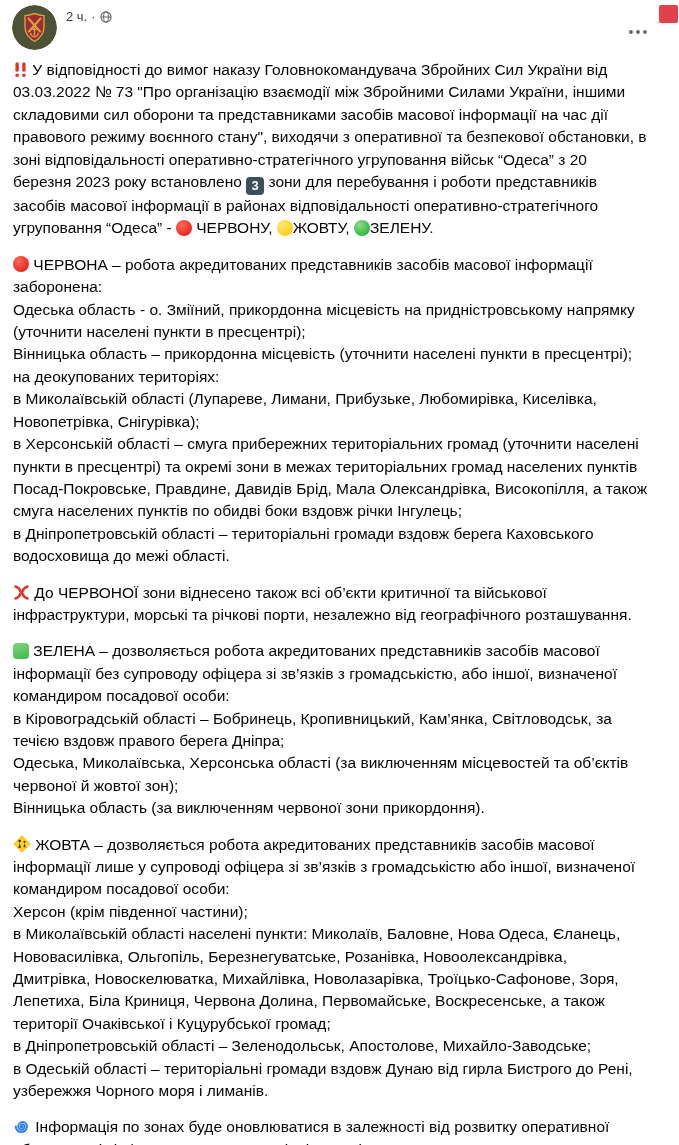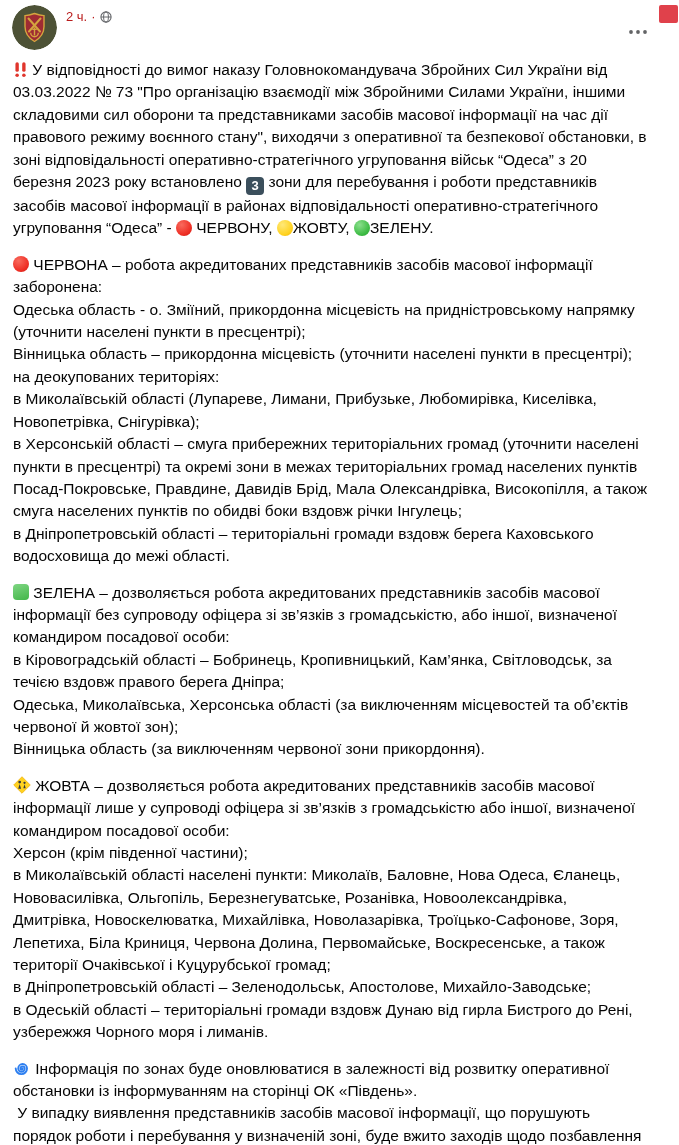--- a/index.html
+++ b/index.html
@@ -10,21 +10,21 @@
     -webkit-font-smoothing:antialiased;
   }
   .post{width:679px;position:relative;background:#fff;}
 
   
   .header{display:flex;align-items:flex-start;padding:5px 12px 2px 12px;position:relative;}
   .avatar{width:45px;height:45px;border-radius:50%;flex:0 0 45px;cursor:pointer;overflow:hidden;}
   .header-text{margin-left:9px;padding-top:1px;min-width:0;}
   .title-row{display:flex;align-items:center;gap:4px;}
   .page-name{font-size:15px;font-weight:700;color:#050505;line-height:19px;cursor:pointer;}
-  .meta{display:flex;align-items:center;gap:4px;margin-top:3px;font-size:13px;color:#b91c1c;line-height:16px;}
+  .meta{display:flex;align-items:center;gap:4px;margin-top:3px;font-size:13px;color:#404040;line-height:16px;}
   .menu-dots{position:absolute;right:29px;top:19px;cursor:pointer;padding:2px;}
   .red-corner{position:absolute;right:1px;top:5px;width:19px;height:18px;background:#e0414b;border-radius:2px;}
 
   
   .post-body{padding:7px 13px 12px 13px;font-size:15.5px;line-height:22.4px;color:#050505;}
   .post-body p{margin:0 18px 14px 0;white-space:pre-wrap;}
   .post-body p:last-child{margin-bottom:2px;}
 
   
   .emj{display:inline-block;}
@@ -88,20 +88,28 @@
               <circle cx="11.6" cy="14.6" r="1.9"></circle>
             </g>
           </svg></span> У відповідності до вимог наказу Головнокомандувача Збройних Сил України від 03.03.2022 № 73 "Про організацію взаємодії між Збройними Силами України, іншими складовими сил оборони та представниками засобів масової інформації на час дії правового режиму воєнного стану", виходячи з оперативної та безпекової обстановки, в зоні відповідальності оперативно-стратегічного угруповання військ “Одеса” з 20 березня 2023 року встановлено <span class="emj emj-keycap-3">3</span> зони для перебування і роботи представників засобів масової інформації в районах відповідальності оперативно-стратегічного угруповання “Одеса” - <span class="emj emj-red-circle"></span> ЧЕРВОНУ, <span class="emj emj-yellow-circle"></span>ЖОВТУ, <span class="emj emj-green-circle"></span>ЗЕЛЕНУ.</p>
       <p><span class="emj emj-red-circle"></span> ЧЕРВОНА – робота акредитованих представників засобів масової інформації заборонена:
 Одеська область - о. Зміїний, прикордонна місцевість на придністровському напрямку (уточнити населені пункти в пресцентрі);
 Вінницька область – прикордонна місцевість (уточнити населені пункти в пресцентрі);
 на деокупованих територіях:
 в Миколаївській області (Лупареве, Лимани, Прибузьке, Любомирівка, Киселівка, Новопетрівка, Снігурівка);
 в Херсонській області – смуга прибережних територіальних громад (уточнити населені пункти в пресцентрі) та окремі зони в межах територіальних громад населених пунктів Посад-Покровське, Правдине, Давидів Брід, Мала Олександрівка, Високопілля, а також смуга населених пунктів по обидві боки вздовж річки Інгулець;
 в Дніпропетровській області – територіальні громади вздовж берега Каховського водосховища до межі області.</p>
+      <p><span class="emj emj-anger"><svg width="17" height="17" viewBox="0 0 20 20">
+            <g stroke="#e0352c" stroke-width="3" fill="none" stroke-linecap="round">
+              <path d="M3 3 Q7.5 4.5 9 9"></path>
+              <path d="M17 3 Q12.5 4.5 11 9"></path>
+              <path d="M3 17 Q7.5 15.5 9 11"></path>
+              <path d="M17 17 Q12.5 15.5 11 11"></path>
+            </g>
+          </svg></span> До ЧЕРВОНОЇ зони віднесено також всі об’єкти критичної та військової інфраструктури, морські та річкові порти, незалежно від географічного розташування.</p>
       <p><span class="emj emj-green-square"></span> ЗЕЛЕНА – дозволяється робота акредитованих представників засобів масової інформації без супроводу офіцера зі зв’язків з громадськістю, або іншої, визначеної командиром посадової особи:
 в Кіровоградській області – Бобринець, Кропивницький, Кам’янка, Світловодськ, за течією вздовж правого берега Дніпра;
 Одеська, Миколаївська, Херсонська області (за виключенням місцевостей та об’єктів червоної й жовтої зон);
 Вінницька область (за виключенням червоної зони прикордоння).</p>
       <p><span class="emj emj-children-crossing"><svg width="18" height="18" viewBox="0 0 20 20">
             <polygon points="10,0.8 19.2,10 10,19.2 0.8,10" fill="#ffd21f" stroke="#eead00" stroke-width="0.8"></polygon>
             <g fill="#31373d">
               <circle cx="7.4" cy="6.8" r="1.5"></circle>
               <path d="M5.8 14.2 L7.4 8.8 L9 14.2 Z"></path>
               <circle cx="12.8" cy="7.6" r="1.25"></circle>

